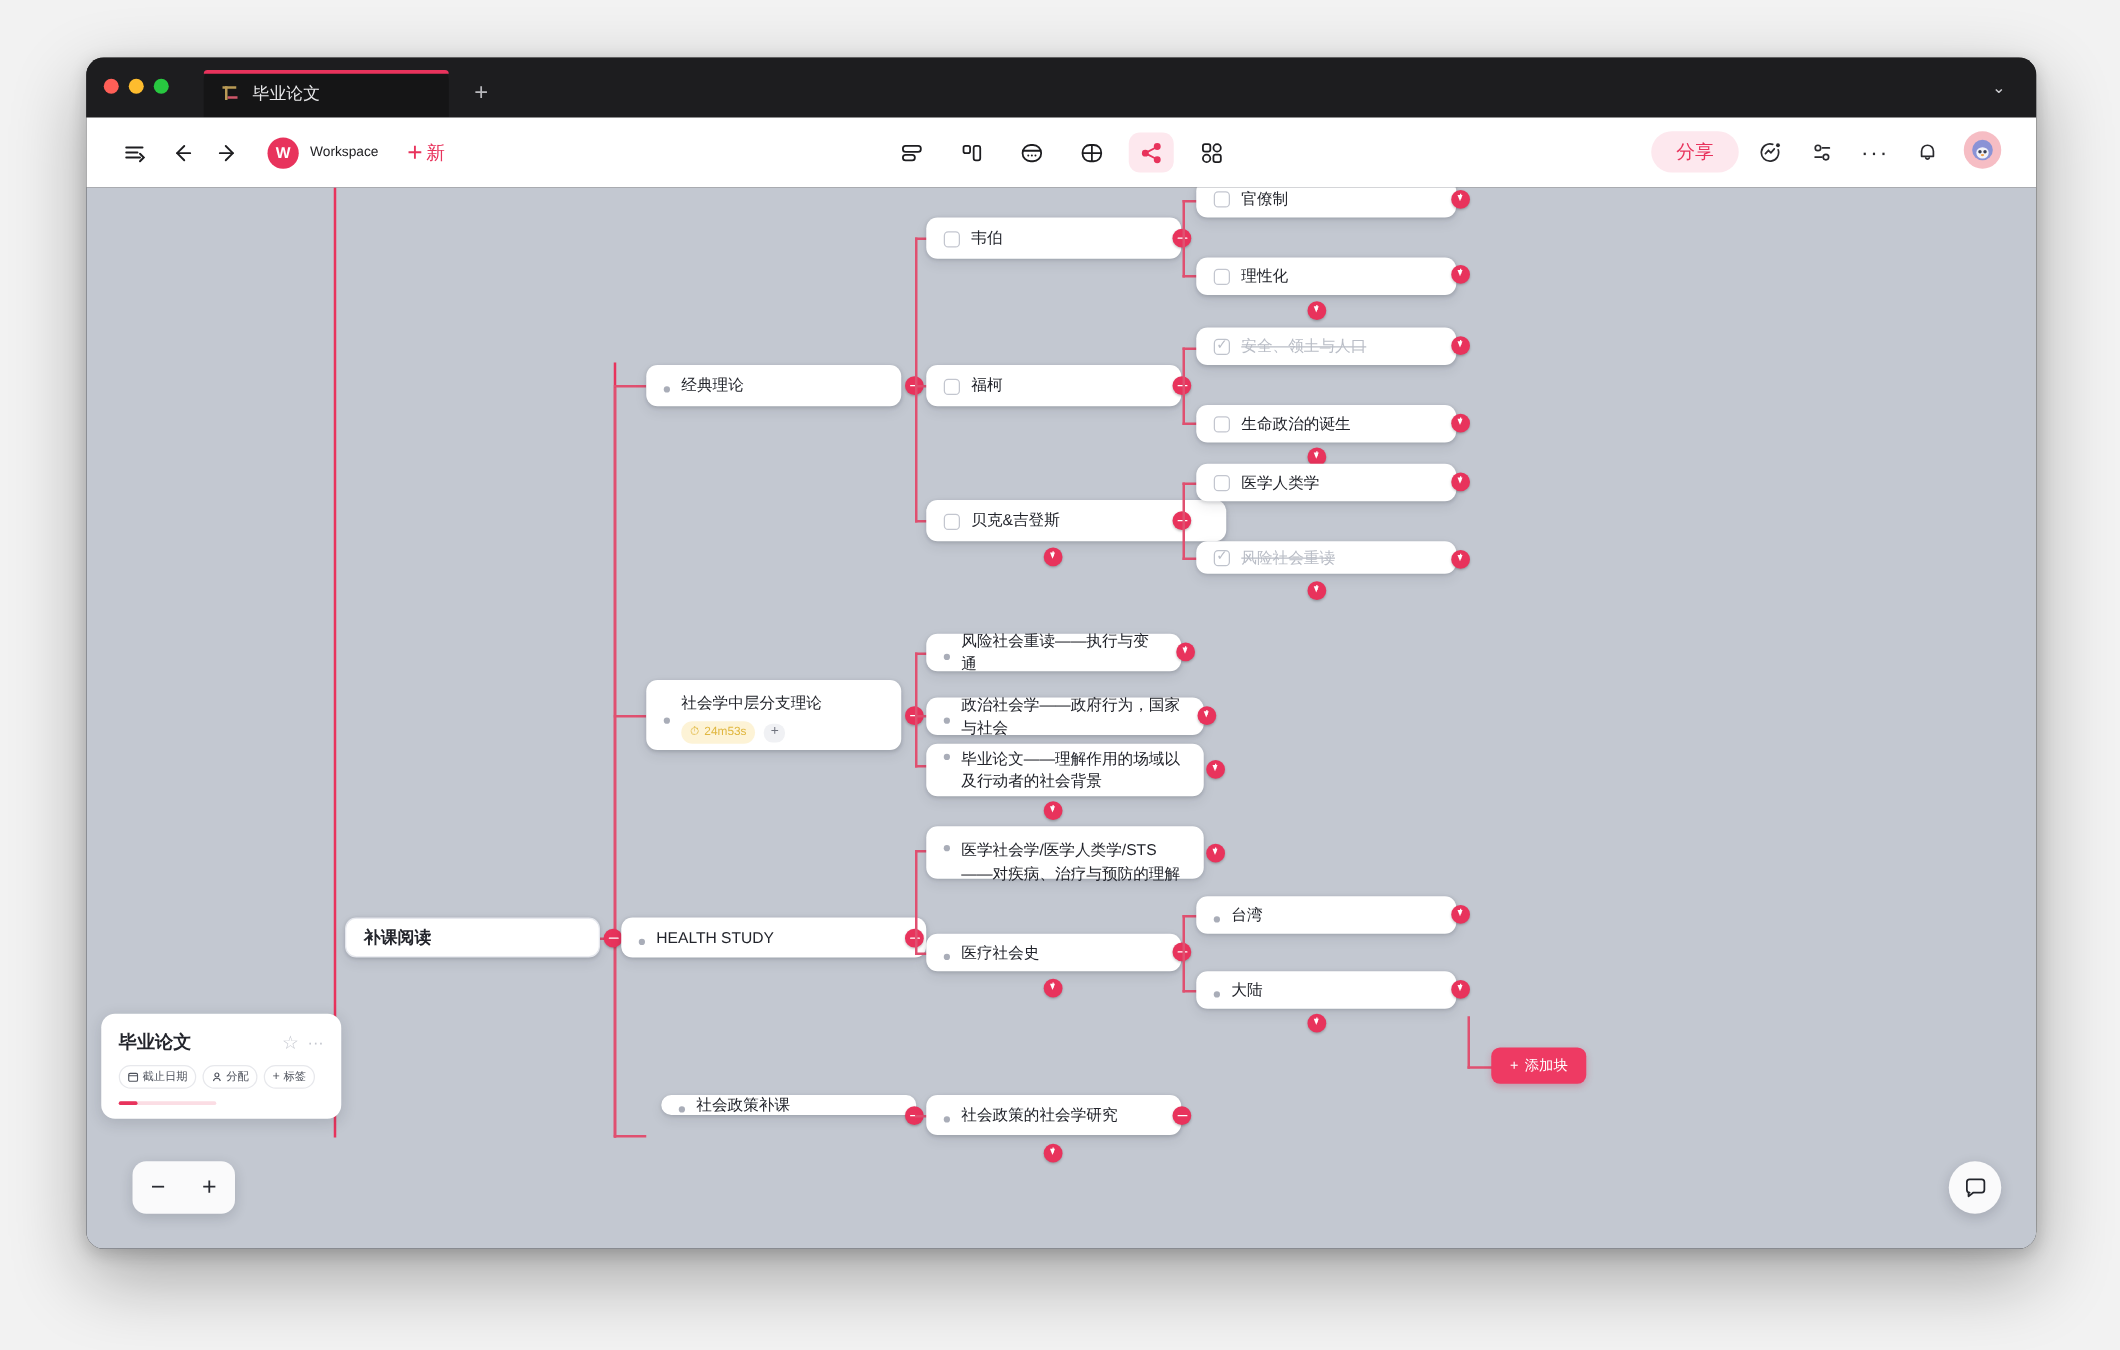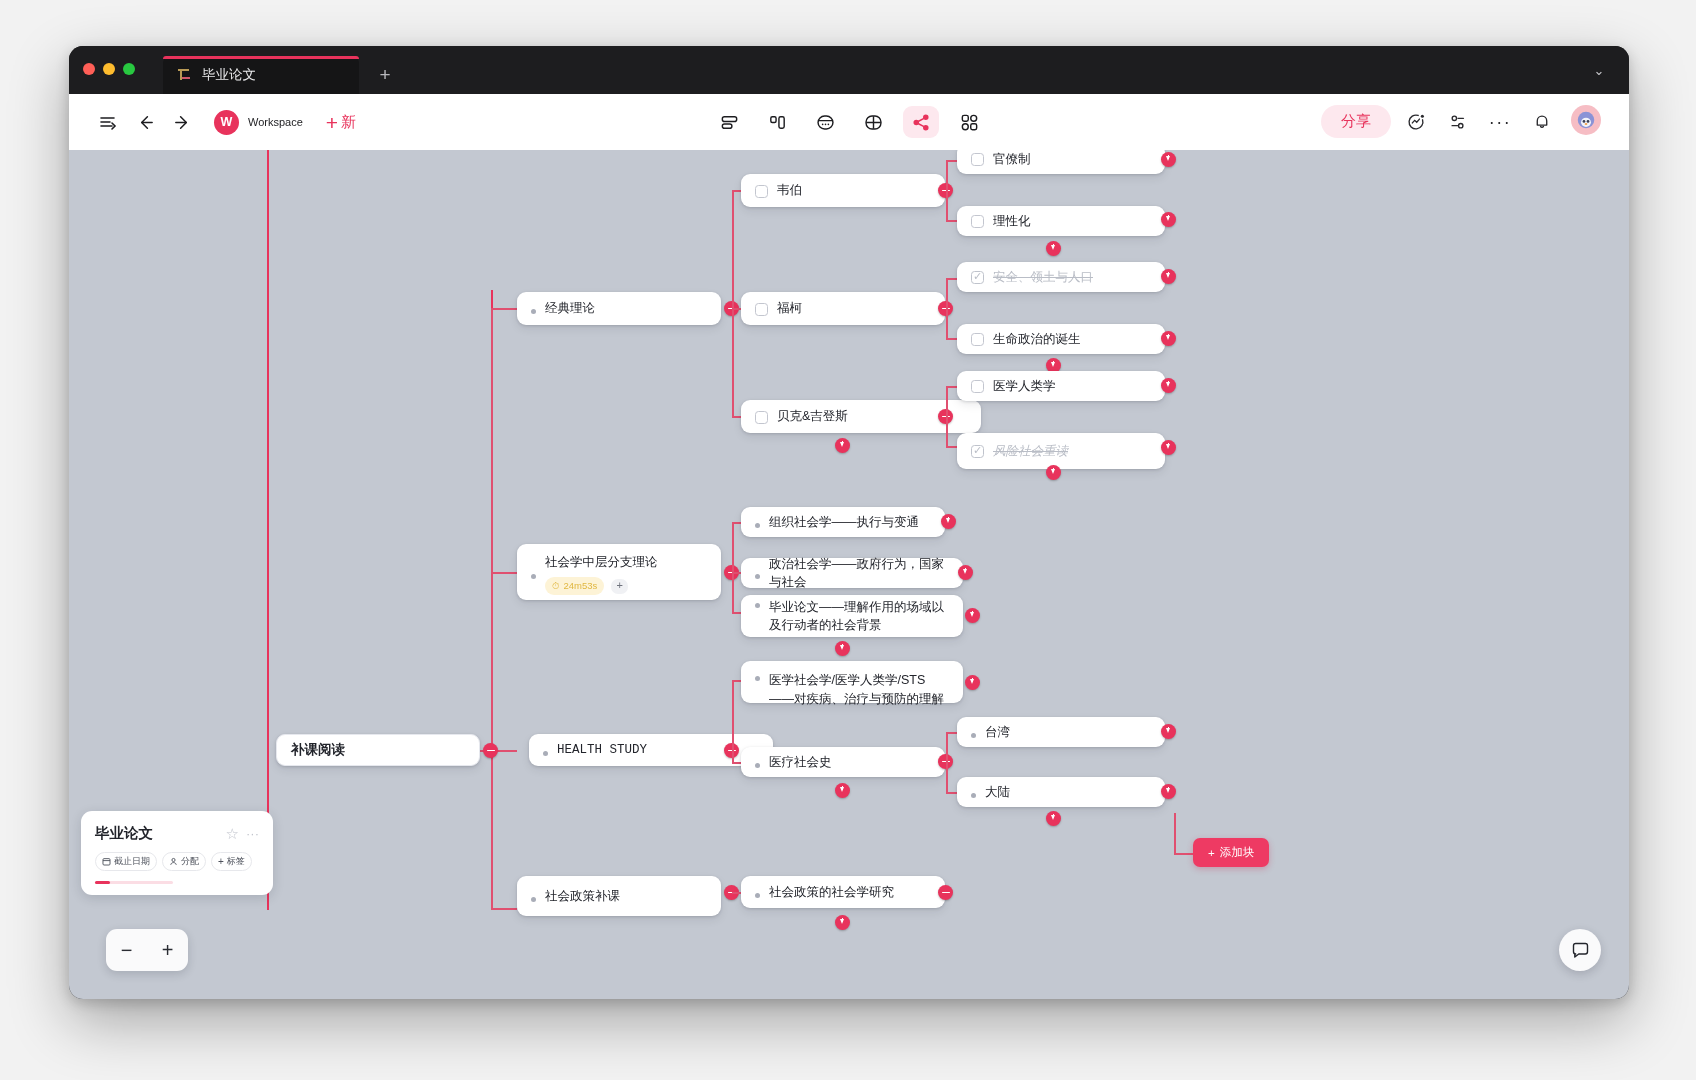--- a/index.html
+++ b/index.html
@@ -445,21 +445,21 @@
     <div class="conn" style="left:877px; top:236px; width:2px; height:62px; background:#e05070;"></div>
     <div class="conn" style="left:877px; top:236px; width:12px; height:2px; background:#e05070;"></div>
     <div class="conn" style="left:877px; top:296px; width:12px; height:2px; background:#e05070;"></div>
     <div class="node" style="left:888px; top:221px; width:208px; height:30px;">
       <div class="node-inner">
           <span class="cbox"></span>
         <span class="node-txt">医学人类学</span>
         </div>
     </div>
     <div class="knob down" style="left:1092px; top:228px;"></div>
-    <div class="node" style="left:888px; top:283px; width:208px; height:36px;font-style:italic;">
+    <div class="node" style="left:888px; top:283px; width:208px; height:26px;">
       <div class="node-inner">
           <span class="cbox checked"></span>
         <span class="node-txt done">风险社会重读</span>
         </div>
     </div>
     <div class="knob down" style="left:1092px; top:290px;"></div>
     <div class="knob down" style="left:977px; top:315px;"></div>
 
     <div class="node" style="left:448px; top:394px; width:204px; height:56px; align-items:flex-start; padding-top:9px;">
       <div class="node-inner">
@@ -478,21 +478,21 @@
     </div>
     <div class="knob minus" style="left:655px; top:415px;"></div>
     <div class="conn" style="left:663px; top:372px; width:2px; height:92px; background:#e05070;"></div>
     <div class="conn" style="left:663px; top:372px; width:10px; height:2px; background:#e05070;"></div>
     <div class="conn" style="left:663px; top:422px; width:10px; height:2px; background:#e05070;"></div>
     <div class="conn" style="left:663px; top:462px; width:10px; height:2px; background:#e05070;"></div>
 
     <div class="node" style="left:672px; top:357px; width:204px; height:30px;">
       <div class="node-inner">
           <span class="bullet"></span>
-        <span class="node-txt">组织社会学——执行与变通</span>
+        <span class="node-txt">风险社会重读——执行与变通</span>
         </div>
     </div>
     <div class="knob down" style="left:872px; top:364px;"></div>
 
     <div class="node" style="left:672px; top:408px; width:222px; height:30px;">
       <div class="node-inner">
           <span class="bullet"></span>
         <span class="node-txt">政治社会学——政府行为，国家与社会</span>
         </div>
     </div>
@@ -500,21 +500,21 @@
 
     <div class="node multiline" style="left:672px; top:445px; width:222px; height:42px;">
       <div class="node-inner" style="align-items:flex-start;">
           <span class="bullet" style="margin-top:5px;"></span>
         <span class="node-txt">毕业论文——理解作用的场域以及行动者的社会背景</span>
         </div>
     </div>
     <div class="knob down" style="left:896px; top:458px;"></div>
     <div class="knob down" style="left:766px; top:491px;"></div>
 
-    <div class="node" style="left:460px; top:584px; width:244px; height:32px;font-family:Liberation Mono, monospace;">
+    <div class="node" style="left:428px; top:584px; width:244px; height:32px;">
       <div class="node-inner">
           <span class="bullet"></span>
         <span class="node-txt">HEALTH STUDY</span>
         </div>
     </div>
     <div class="knob minus" style="left:655px; top:593px;"></div>
     <div class="conn" style="left:663px; top:530px; width:2px; height:84px; background:#e05070;"></div>
     <div class="conn" style="left:663px; top:530px; width:10px; height:2px; background:#e05070;"></div>
     <div class="conn" style="left:663px; top:612px; width:10px; height:2px; background:#e05070;"></div>
 
@@ -554,21 +554,21 @@
     <div class="knob down" style="left:1092px; top:634px;"></div>
     <div class="knob down" style="left:977px; top:661px;"></div>
 
     <div class="conn" style="left:1105px; top:663px; width:2px; height:42px; background:#e05070;"></div>
     <div class="conn" style="left:1105px; top:703px; width:22px; height:2px; background:#e05070;"></div>
     <div class="addblock" style="left:1124px; top:688px;">
       <span>+</span>
       <span>添加块</span>
     </div>
 
-    <div class="node" style="left:448px; top:726px; width:204px; height:40px;">
+    <div class="node" style="left:460px; top:726px; width:204px; height:16px;">
       <div class="node-inner">
           <span class="bullet"></span>
         <span class="node-txt">社会政策补课</span>
         </div>
     </div>
     <div class="knob minus" style="left:655px; top:735px;"></div>
     <div class="conn" style="left:663px; top:742px; width:10px; height:2px; background:#e05070;"></div>
     <div class="node" style="left:672px; top:726px; width:204px; height:32px;">
       <div class="node-inner">
           <span class="bullet"></span>

